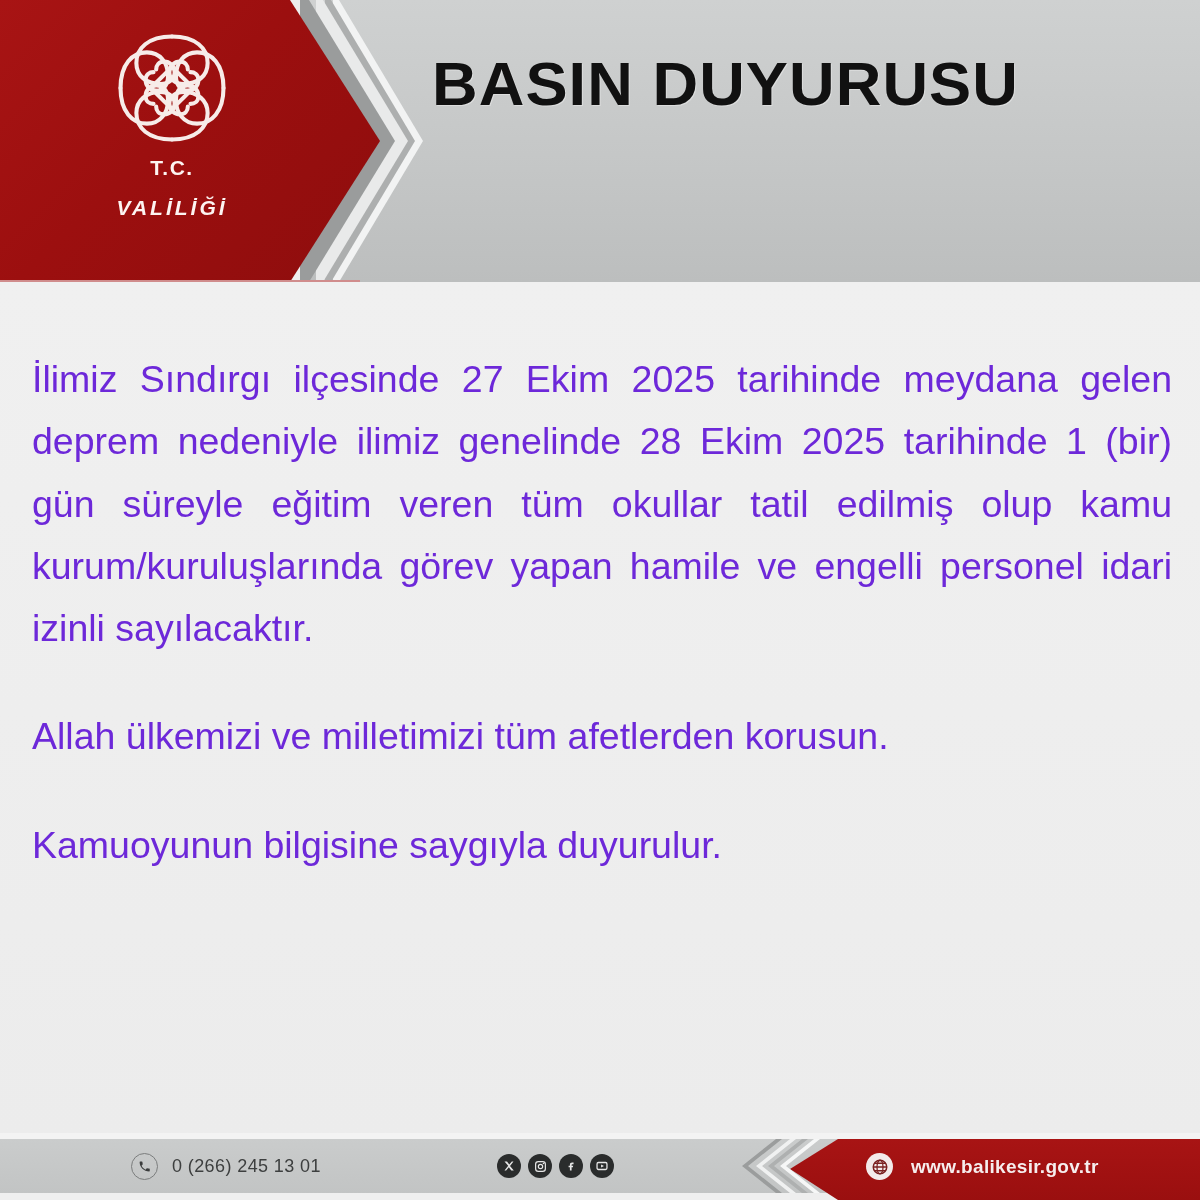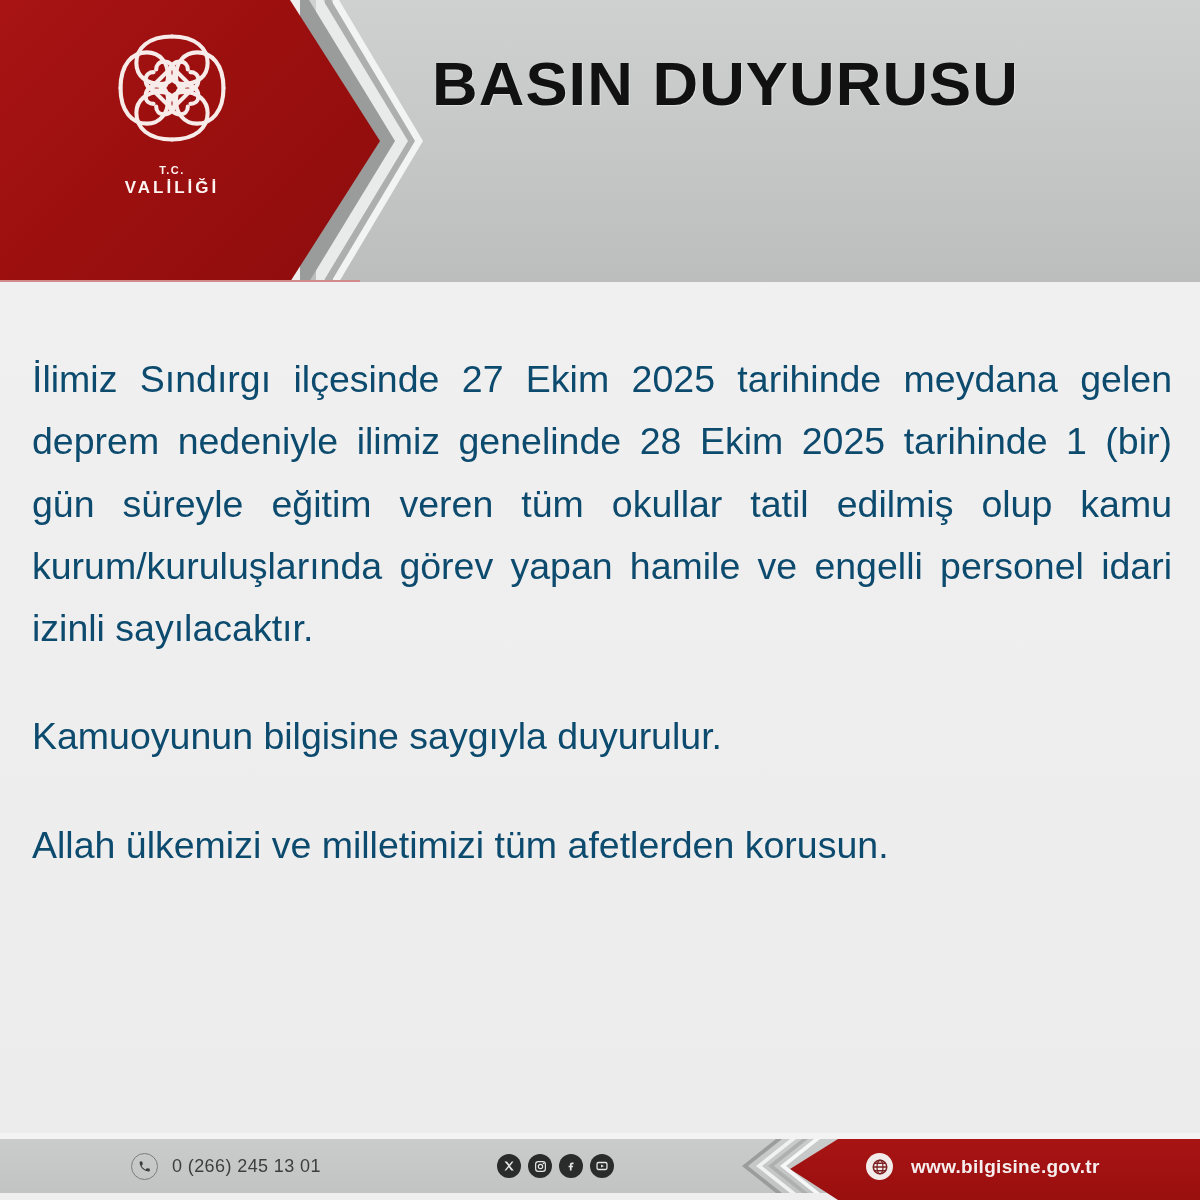--- a/index.html
+++ b/index.html
@@ -84,37 +84,38 @@
   .logo-block {
     position: absolute;
     left: 58px; top: 22px;
     width: 228px;
     text-align: center;
     z-index: 6;
     color: #fdf4f2;
   }
   .logo-knot { margin: 0 auto; display:block; }
   .logo-tc {
-    font-size: 11px;
+    font-size: 21px;
     font-weight: bold;
     letter-spacing: 1.5px;
-    margin-top: 10px;
+    margin-top: 2px;
   }
   .logo-city {
     font-size: 32px;
     font-weight: bold;
     letter-spacing: 1px;
     line-height: 1.05;
     margin-top: 1px;
   }
   .logo-val {
-    font-size: 17px;
+    font-size: 21px;
     font-weight: bold;
     letter-spacing: 3px;
-    margin-top: 2px;
+    margin-top: 16px;
+    font-style: italic;
   }
 
   .header-title {
     position: absolute;
     left: 432px;
     top: 48px;
     font-size: 62px;
     font-weight: bold;
     letter-spacing: 1px;
     color: #111111;
@@ -141,21 +142,21 @@
     width: 1200px;
     height: 858px;
     z-index: 2;
     background: linear-gradient(180deg,#f0f0f0 0%,#ececec 100%);
   }
   .content {
     position: absolute;
     left: 32px; top: 348px;
     width: 1140px;
     z-index: 4;
-    color: #0c4a6e;
+    color: #6d28d9;
     font-size: 37.5px;
     line-height: 1.66;
     text-align: justify;
   }
   .content p { margin: 0 0 46px 0; }
   .content p:last-child { margin-bottom: 0; }
   .content p.nojust { text-align: left; }
 
   
   .footer {
@@ -330,22 +331,22 @@
       <div class="logo-tc">T.C.</div>
       <div class="logo-val">VALİLİĞİ</div>
     </div>
 
     <div class="header-title">BASIN DUYURUSU</div>
   </div>
   <div class="header-hairline"></div>
 
   <div class="content">
     <p>İlimiz Sındırgı ilçesinde 27 Ekim 2025 tarihinde meydana gelen deprem nedeniyle ilimiz genelinde 28 Ekim 2025 tarihinde 1 (bir) gün süreyle eğitim veren tüm okullar tatil edilmiş olup kamu kurum/kuruluşlarında görev yapan hamile ve engelli personel idari izinli sayılacaktır.</p>
+    <p class="nojust">Allah ülkemizi ve milletimizi tüm afetlerden korusun.</p>
     <p class="nojust">Kamuoyunun bilgisine saygıyla duyurulur.</p>
-    <p class="nojust">Allah ülkemizi ve milletimizi tüm afetlerden korusun.</p>
   </div>
 
   <div class="footer">
     <div class="footer-topline"></div>
     <div class="footer-grey"></div>
     <div class="footer-bottomline"></div>
 
     <div class="fchev a"></div>
     <div class="fchev b"></div>
     <div class="fchev c"></div>
@@ -389,17 +390,17 @@
     </div>
 
     <div class="web-group">
       <span class="web-icon">
         <svg width="18" height="18" viewBox="0 0 24 24" aria-hidden="true">
           <circle cx="12" cy="12" r="9" fill="none" stroke="currentColor" stroke-width="2"></circle>
           <ellipse cx="12" cy="12" rx="4" ry="9" fill="none" stroke="currentColor" stroke-width="1.7"></ellipse>
           <path d="M3 12h18M4.6 7h14.8M4.6 17h14.8" stroke="currentColor" stroke-width="1.7" fill="none"></path>
         </svg>
       </span>
-      <span class="web-text">www.bilgisine.gov.tr</span>
+      <span class="web-text">www.balikesir.gov.tr</span>
     </div>
   </div>
 
 </div>
 
 </body></html>

